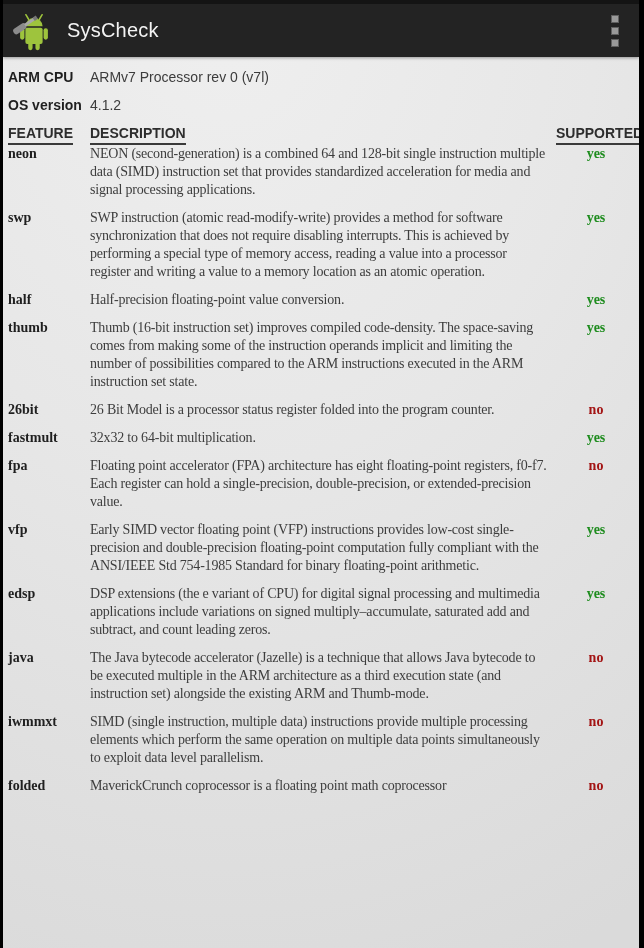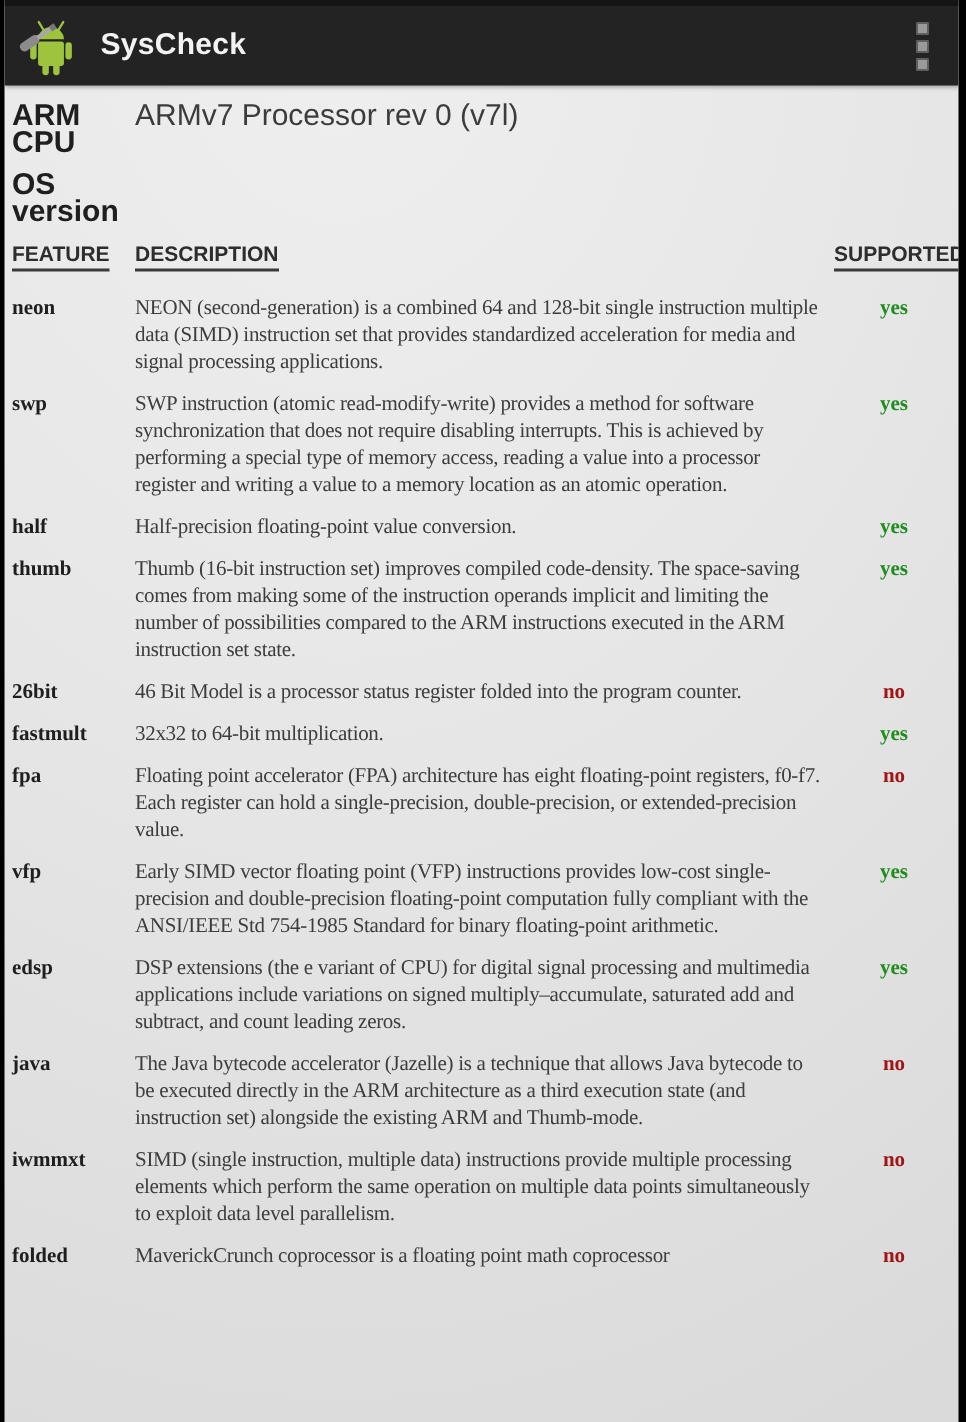--- a/index.html
+++ b/index.html
@@ -15,41 +15,41 @@
   }
   
   .actionbar {
     height:57px; box-sizing:border-box;
     background:#232323; border-top:4px solid #141414;
     display:flex; align-items:center; padding:0 6px;
     box-shadow:0 1px 3px rgba(0,0,0,0.35);
   }
   .app-icon { width:50px; height:48px; display:flex; align-items:center; justify-content:center; }
   .app-title {
-    margin:0 0 0 8px; font-size:20px; font-weight:700; color:#f3f3f3; letter-spacing:0.2px;
+    margin:0 0 0 8px; font-size:20px; font-weight:400; color:#f3f3f3; letter-spacing:0.2px;
   }
   .overflow-btn {
     margin-left:auto; display:flex; flex-direction:column; gap:4px;
     padding:9px 14px; cursor:pointer;
   }
   .overflow-btn .sq {
     width:8px; height:8px; background:#9a9a9a; border:1px solid #606060; box-sizing:border-box;
   }
   
   .list { padding:11px 5px 0 5px; }
   .info-row {
     display:grid; grid-template-columns:82px 1fr;
-    font-size:20px; line-height:18px; margin-bottom:10px;
+    font-size:14px; line-height:18px; margin-bottom:10px;
   }
   .info-label { font-weight:bold; color:#1f1f1f; }
   .info-value { color:#3c3c3c; }
   .thead {
     display:grid; grid-template-columns:82px 466px 1fr;
     font-size:14px; font-weight:bold; color:#2d2d2d;
-    margin-bottom:16px; line-height:18px;
+    line-height:18px;
   }
   .thead .u {
     display:inline-block; border-bottom:2px solid #3a3a3a; padding-bottom:1px;
   }
   .th-supported { text-align:left; white-space:nowrap; }
   .frow {
     display:grid; grid-template-columns:82px 466px 1fr;
     font-size:14px; line-height:18px; margin-bottom:10px;font-family:Liberation Serif, serif;
   }
   .feat { font-weight:bold; color:#1f1f1f; }
@@ -95,20 +95,21 @@
 
   <main class="list">
     <div id="info-container">
   <div class="info-row">
     <div class="info-label">ARM CPU</div>
     <div class="info-value">ARMv7 Processor rev 0 (v7l)</div>
   </div>
 
   <div class="info-row">
     <div class="info-label">OS version</div>
+    <div class="info-value">4.1.2</div>
   </div>
 </div>
 
     <div class="thead">
       <div><span class="u">FEATURE</span></div>
       <div><span class="u">DESCRIPTION</span></div>
       <div class="th-supported"><span class="u">SUPPORTED</span></div>
     </div>
 
     <div id="rows-container">
@@ -131,21 +132,21 @@
   </div>
 
   <div class="frow">
     <div class="feat">thumb</div>
     <div class="desc">Thumb (16-bit instruction set) improves compiled code-density. The space-saving comes from making some of the instruction operands implicit and limiting the number of possibilities compared to the ARM instructions executed in the ARM instruction set state.</div>
     <div class="sup" style="color: rgb(30, 140, 30);">yes</div>
   </div>
 
   <div class="frow">
     <div class="feat">26bit</div>
-    <div class="desc">46 Bit Model is a processor status register folded into the program counter.</div>
+    <div class="desc">26 Bit Model is a processor status register folded into the program counter.</div>
     <div class="sup" style="color: rgb(163, 20, 20);">no</div>
   </div>
 
   <div class="frow">
     <div class="feat">fastmult</div>
     <div class="desc">32x32 to 64-bit multiplication.</div>
     <div class="sup" style="color: rgb(30, 140, 30);">yes</div>
   </div>
 
   <div class="frow">
@@ -161,21 +162,21 @@
   </div>
 
   <div class="frow">
     <div class="feat">edsp</div>
     <div class="desc">DSP extensions (the e variant of CPU) for digital signal processing and multimedia applications include variations on signed multiply–accumulate, saturated add and subtract, and count leading zeros.</div>
     <div class="sup" style="color: rgb(30, 140, 30);">yes</div>
   </div>
 
   <div class="frow">
     <div class="feat">java</div>
-    <div class="desc">The Java bytecode accelerator (Jazelle) is a technique that allows Java bytecode to be executed directly in the ARM architecture as a third execution state (and instruction set) alongside the existing ARM and Thumb-mode.</div>
+    <div class="desc">The Java bytecode accelerator (Jazelle) is a technique that allows Java bytecode to be executed multiple in the ARM architecture as a third execution state (and instruction set) alongside the existing ARM and Thumb-mode.</div>
     <div class="sup" style="color: rgb(163, 20, 20);">no</div>
   </div>
 
   <div class="frow">
     <div class="feat">iwmmxt</div>
     <div class="desc">SIMD (single instruction, multiple data) instructions provide multiple processing elements which perform the same operation on multiple data points simultaneously to exploit data level parallelism.</div>
     <div class="sup" style="color: rgb(163, 20, 20);">no</div>
   </div>
 
   <div class="frow">

